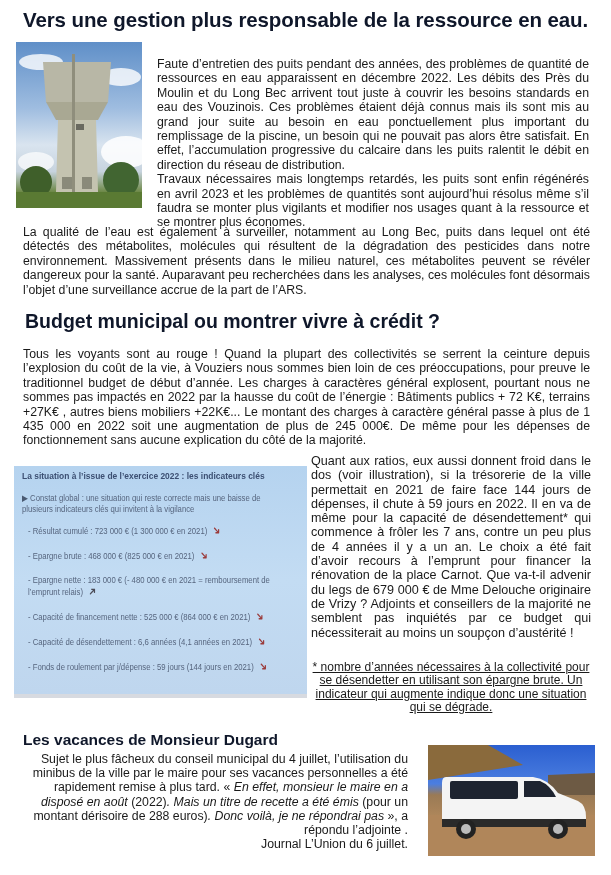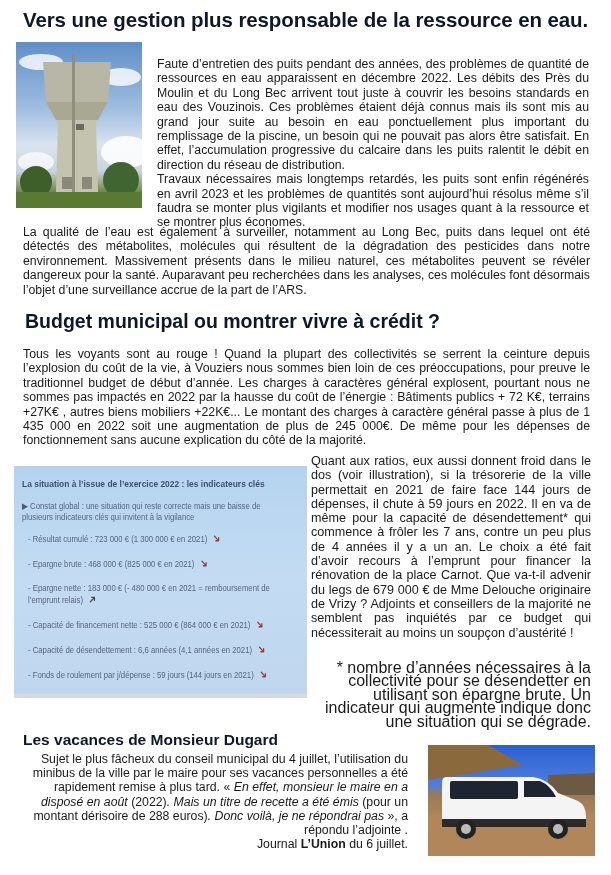--- a/index.html
+++ b/index.html
@@ -8,33 +8,33 @@
     .abs { position: absolute; }
     h1.sec { font-family: "Liberation Sans", sans-serif; font-weight: bold; color: #0f172a; }
     .title1 { left: 23px; top: 8px; font-size: 20.5px; letter-spacing: -0.1px; white-space: nowrap; }
     .title2 { left: 25px; top: 310px; font-size: 19.5px; white-space: nowrap; }
     .title3 { left: 23px; top: 731px; font-size: 15.5px; white-space: nowrap; }
     .p { font-size: 12.3px; line-height: 14.4px; text-align: justify; }
     .p1 { left: 157px; top: 45px; width: 432px; margin-top: 12px; }
     .p2 { left: 23px; top: 225px; width: 567px; }
     .p3 { left: 23px; top: 347px; width: 567px; }
     .p4 { left: 311px; top: 454px; width: 280px; font-size: 12.6px; line-height: 14.3px; }
-    .p5 { left: 311px; top: 661px; width: 280px; font-size: 16px; line-height: 13.4px; text-align: right; }
+    .p5 { left: 311px; top: 661px; width: 280px; font-size: 12px; line-height: 13.4px; text-align: center; text-decoration: underline; }
     .p6 { left: 23px; top: 752px; width: 385px; font-size: 12.3px; line-height: 14.2px; text-align: right; }
     .indent { display: block; }
     .photo { overflow: hidden; }
     .tower { left: 16px; top: 42px; width: 126px; height: 166px; background: linear-gradient(180deg,#5f8fc8 0%,#9fbde0 40%,#d9e4ef 62%,#c7d3de 78%,#6f8a4a 90%,#4d6e2c 100%); }
     .van { left: 428px; top: 745px; width: 167px; height: 111px; background: linear-gradient(180deg,#2b5fd0 0%,#4b7ee0 35%,#9a7a55 45%,#b48a5c 70%,#a07248 100%); }
-    .infobox { left: 14px; top: 466px; width: 293px; height: 232px; background: linear-gradient(180deg,#b5d3ef 0%,#c3dcf3 50%,#bfd6ee 100%); border-bottom: 4px solid #d7dae0; padding: 10px 8px; color: #4a5a72; font-family: "Liberation Sans", sans-serif; }
+    .infobox { left: 14px; top: 466px; width: 293px; height: 232px; background: linear-gradient(180deg,#b5d3ef 0%,#c3dcf3 50%,#bfd6ee 100%); border-bottom: 4px solid #d7dae0; padding: 2px 8px; color: #4a5a72; font-family: "Liberation Sans", sans-serif; }
     .info-title { font-size: 9.6px; font-weight: bold; color: #3c4f72; transform: scaleX(0.88); transform-origin: left; white-space: nowrap; }
     .info-line { font-size: 8.6px; line-height: 11px; color: #56657e; transform: scaleX(0.9); transform-origin: left; }
     .arrow { display: inline-block; font-size: 11px; color: #9b3b3b; margin-left: 6px; transform: rotate(45deg); }
     .arrow.up { color: #4a4a55; transform: rotate(-45deg); }
     em { font-style: italic; }
-    b { font-weight: bold; }
+    b { font-weight: normal; }
   </style>
 </head>
 <body>
 
 <h1 class="sec abs title1">Vers une gestion plus responsable de la ressource en eau.</h1>
 
 <div class="abs photo tower">
   <svg width="126" height="166" viewBox="0 0 126 166">
     <ellipse cx="25" cy="20" rx="22" ry="8" fill="#ffffff" opacity="0.8"></ellipse>
     <ellipse cx="105" cy="35" rx="20" ry="9" fill="#ffffff" opacity="0.8"></ellipse>

